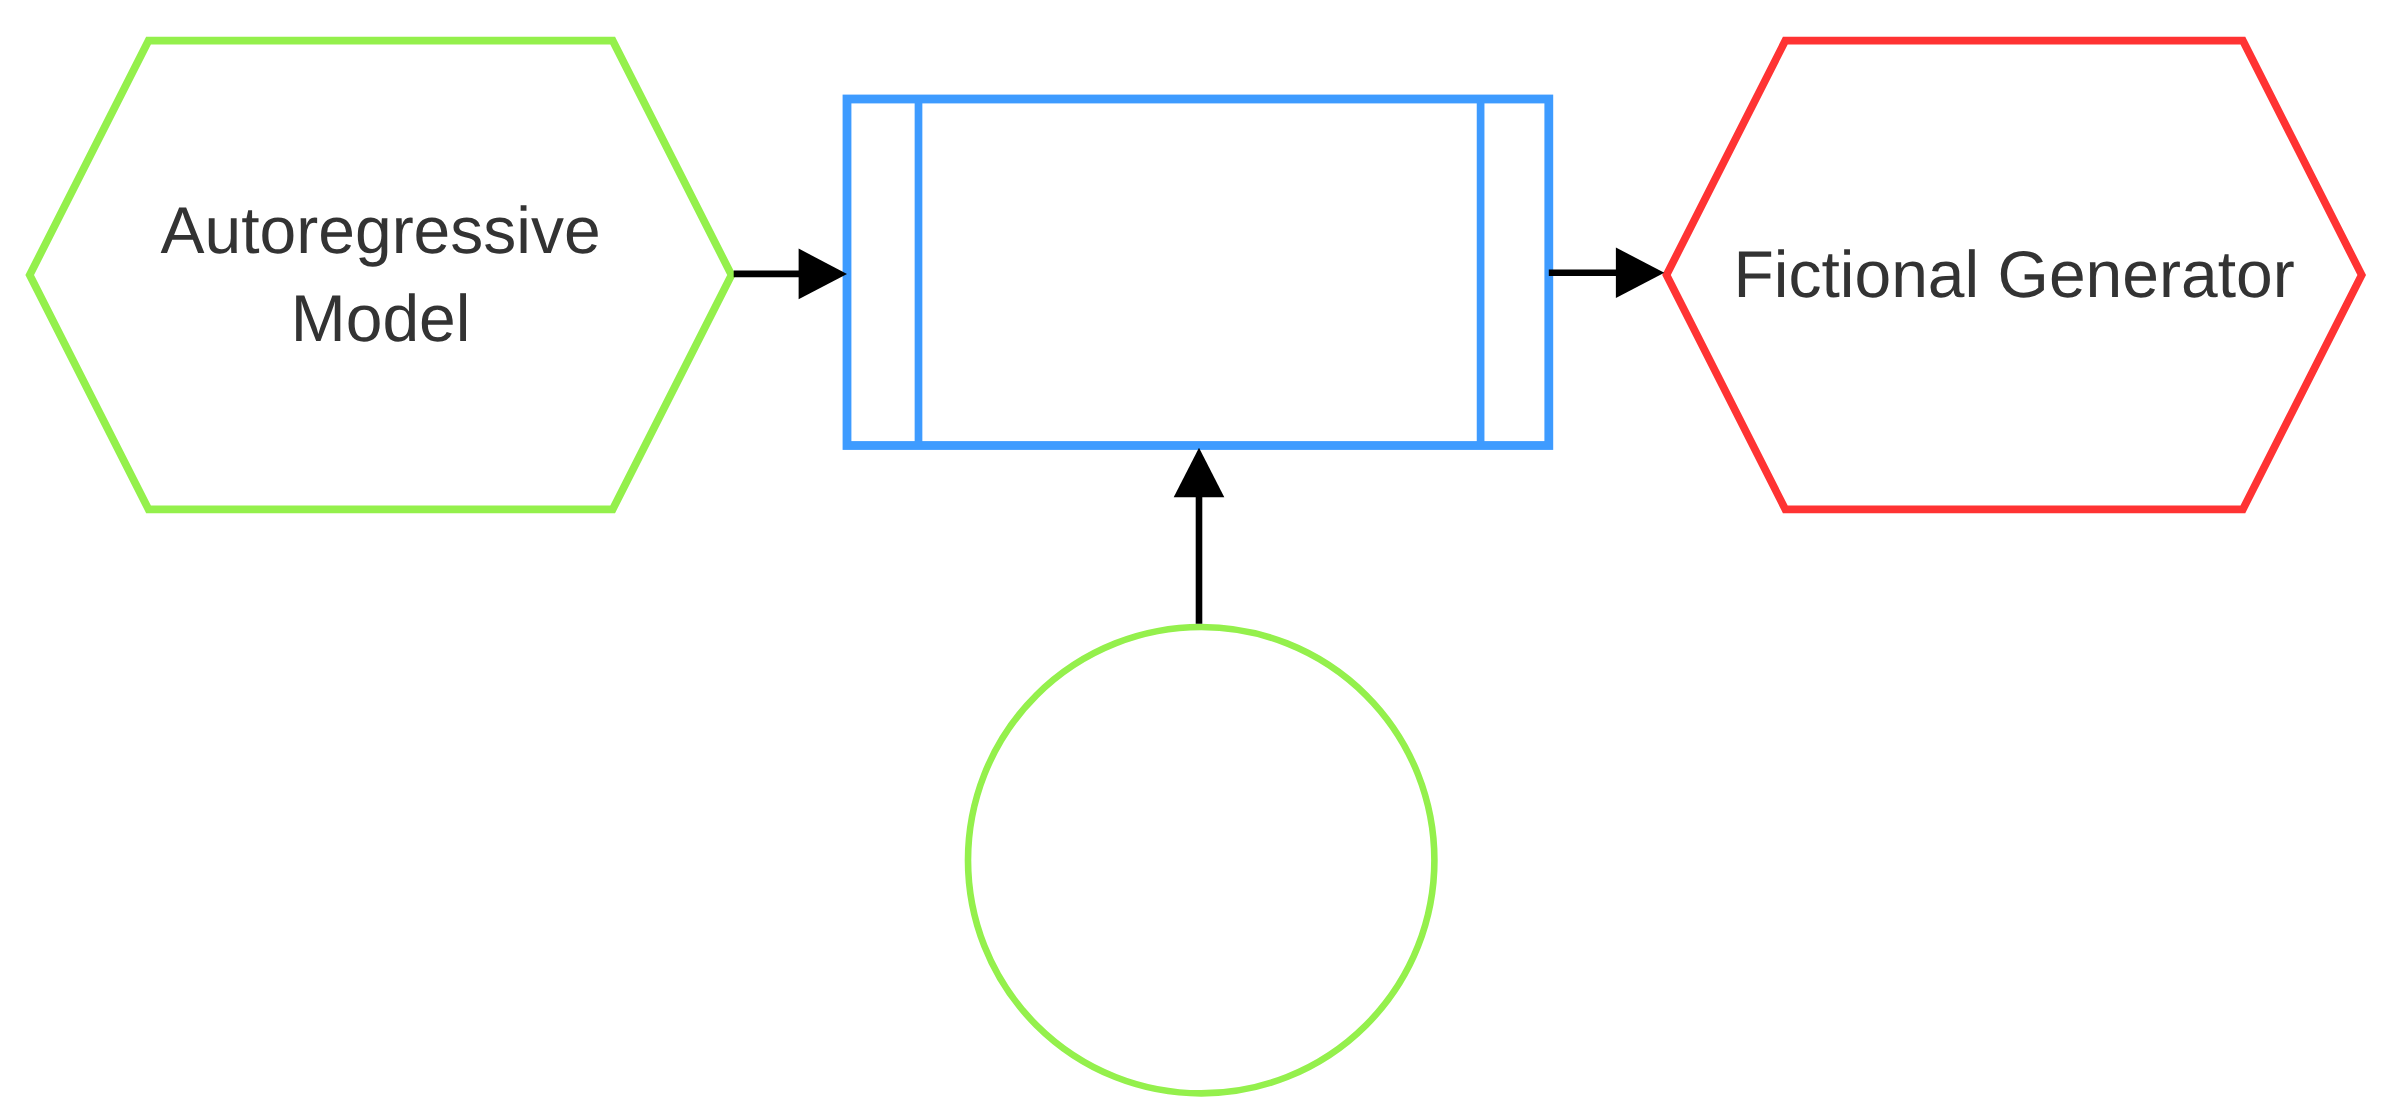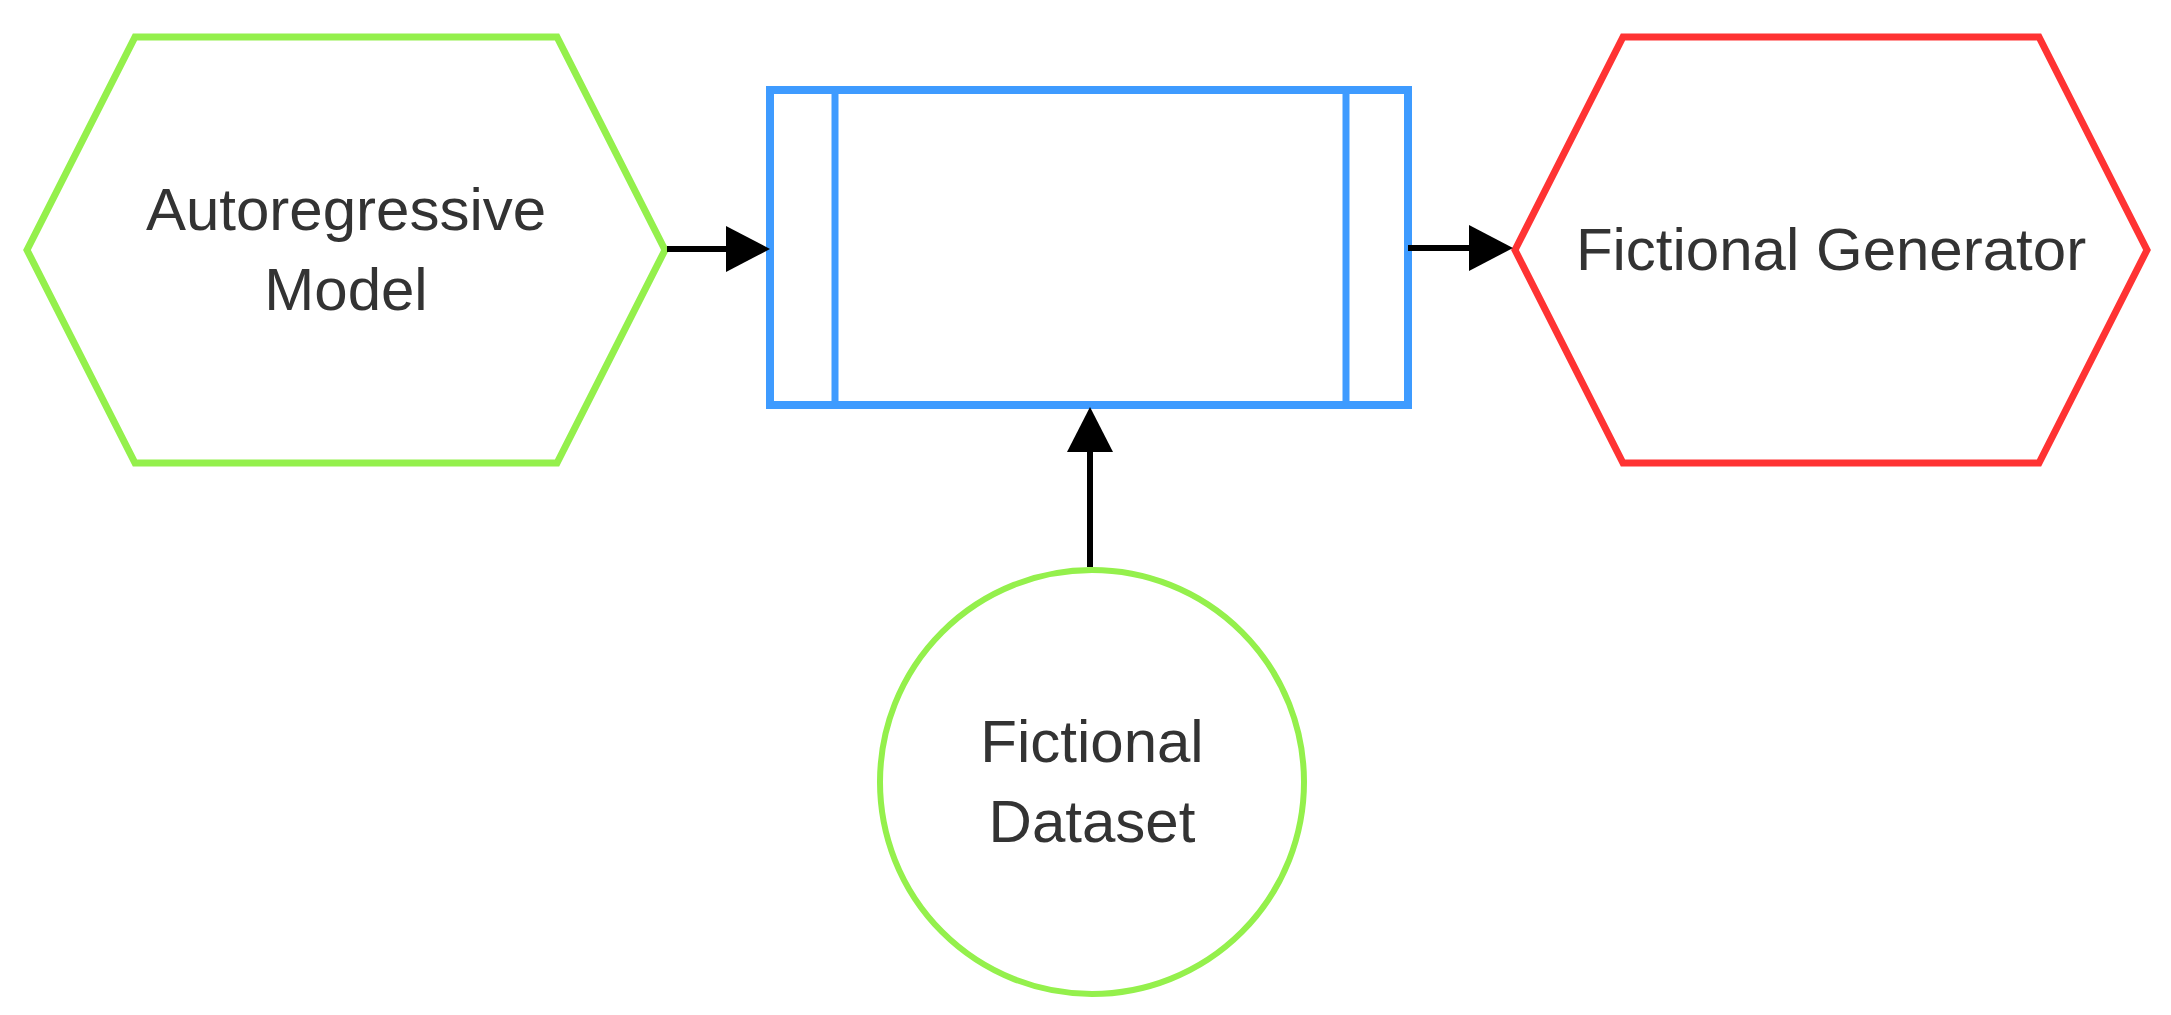--- a/index.html
+++ b/index.html
@@ -71,15 +71,14 @@
       <line class="edge-line" x1="1090" y1="567" x2="1090" y2="450" stroke-width="6"></line>
       <polygon class="edge-head" points="1090,407 1067,452 1113,452"></polygon>
     </g>
   </svg>
 
   <div class="node-label label-autoregressive">Autoregressive Model</div>
 
 
   <div class="node-label label-generator">Fictional Generator</div>
 
-  <div class="node-label label-dataset">Fictional Dataset</div>
 
 </div>
 
 </body></html>

